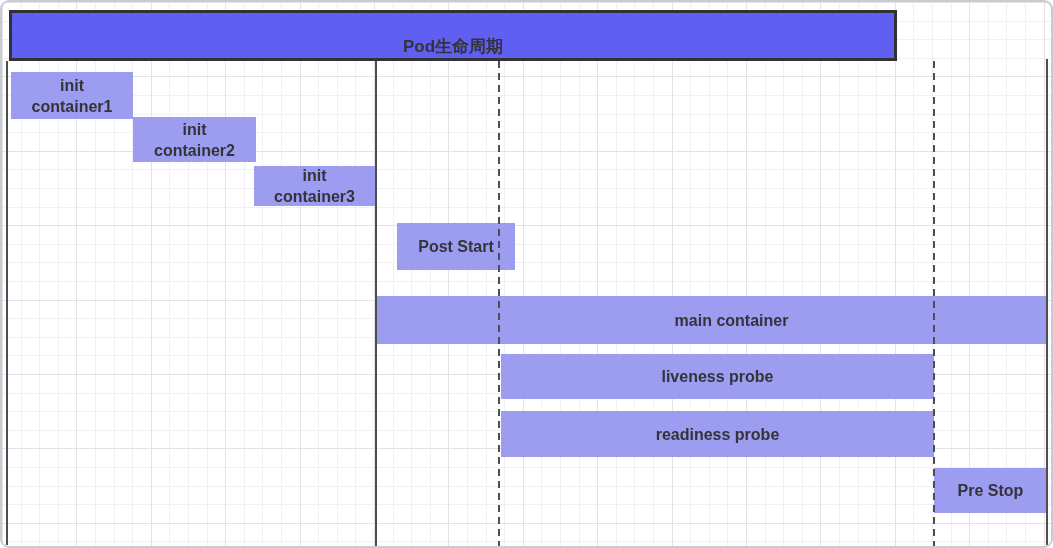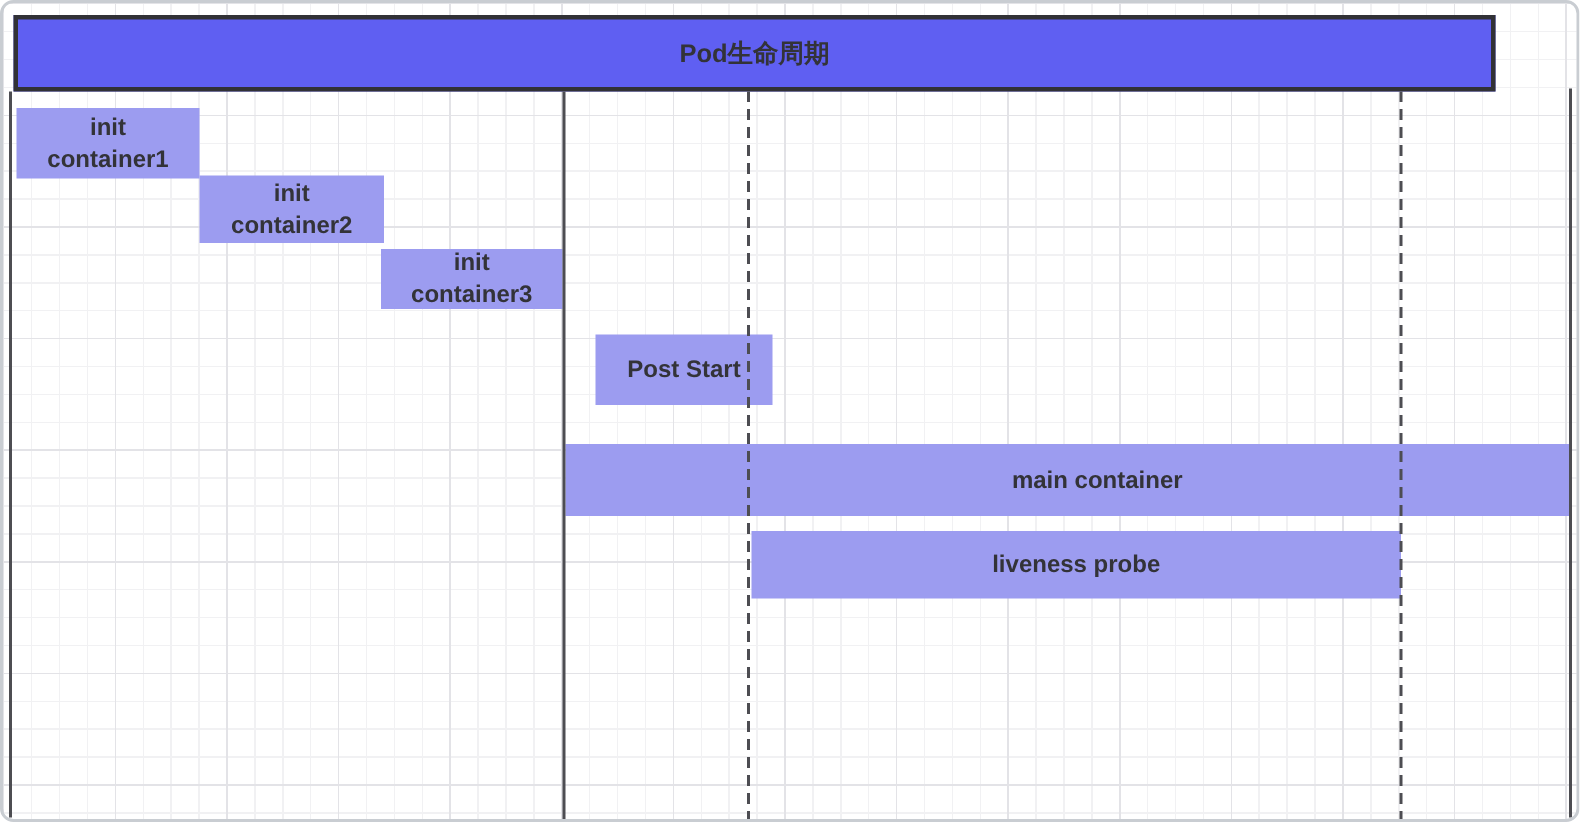--- a/index.html
+++ b/index.html
@@ -49,21 +49,21 @@
   .vline.dashed {
     background: repeating-linear-gradient(to bottom,
       var(--line, #4d4d52) 0 7px, transparent 7px 12px);
   }
 </style>
 </head>
 <body>
 
 <div class="canvas">
 
-  <div class="header" style="left: 7px; top: 8px; width: 988px; height: 51px;">
+  <div class="header" style="left: 7px; top: 8px; width: 888px; height: 51px; align-items: flex-end;">
     <span>Pod生命周期</span>
   </div>
 
   <div class="vline solid" style="left: 4px; top: 59px; width: 2px; height: 484px;"></div>
   <div class="vline solid" style="left: 373px; top: 59px; width: 2px; height: 485px;"></div>
   <div class="vline dashed" style="left: 496px; top: 59px; width: 2px; height: 485px;"></div>
   <div class="vline dashed" style="left: 931px; top: 59px; width: 2px; height: 485px;"></div>
   <div class="vline solid" style="left: 1044px; top: 57px; width: 2px; height: 486px;"></div>
 
   <div class="bar" style="left: 9px; top: 70px; width: 122px; height: 47px;">
@@ -86,15 +86,21 @@
   </div>
 
   <div class="bar" style="left: 375px; top: 294px; width: 669px; height: 48px; padding-left: 40px;">
     <span>main container</span>
   </div>
 
   <div class="bar" style="left: 499px; top: 352px; width: 433px; height: 45px;">
     <span>liveness probe</span>
   </div>
 
+  <div class="bar" style="left: 499px; top: 409px; width: 433px; height: 46px;">
+    <span>readiness probe</span>
+  </div>
 
+  <div class="bar" style="left: 932px; top: 466px; width: 113px; height: 45px;">
+    <span>Pre Stop</span>
+  </div>
 
 </div>
 
 </body></html>

